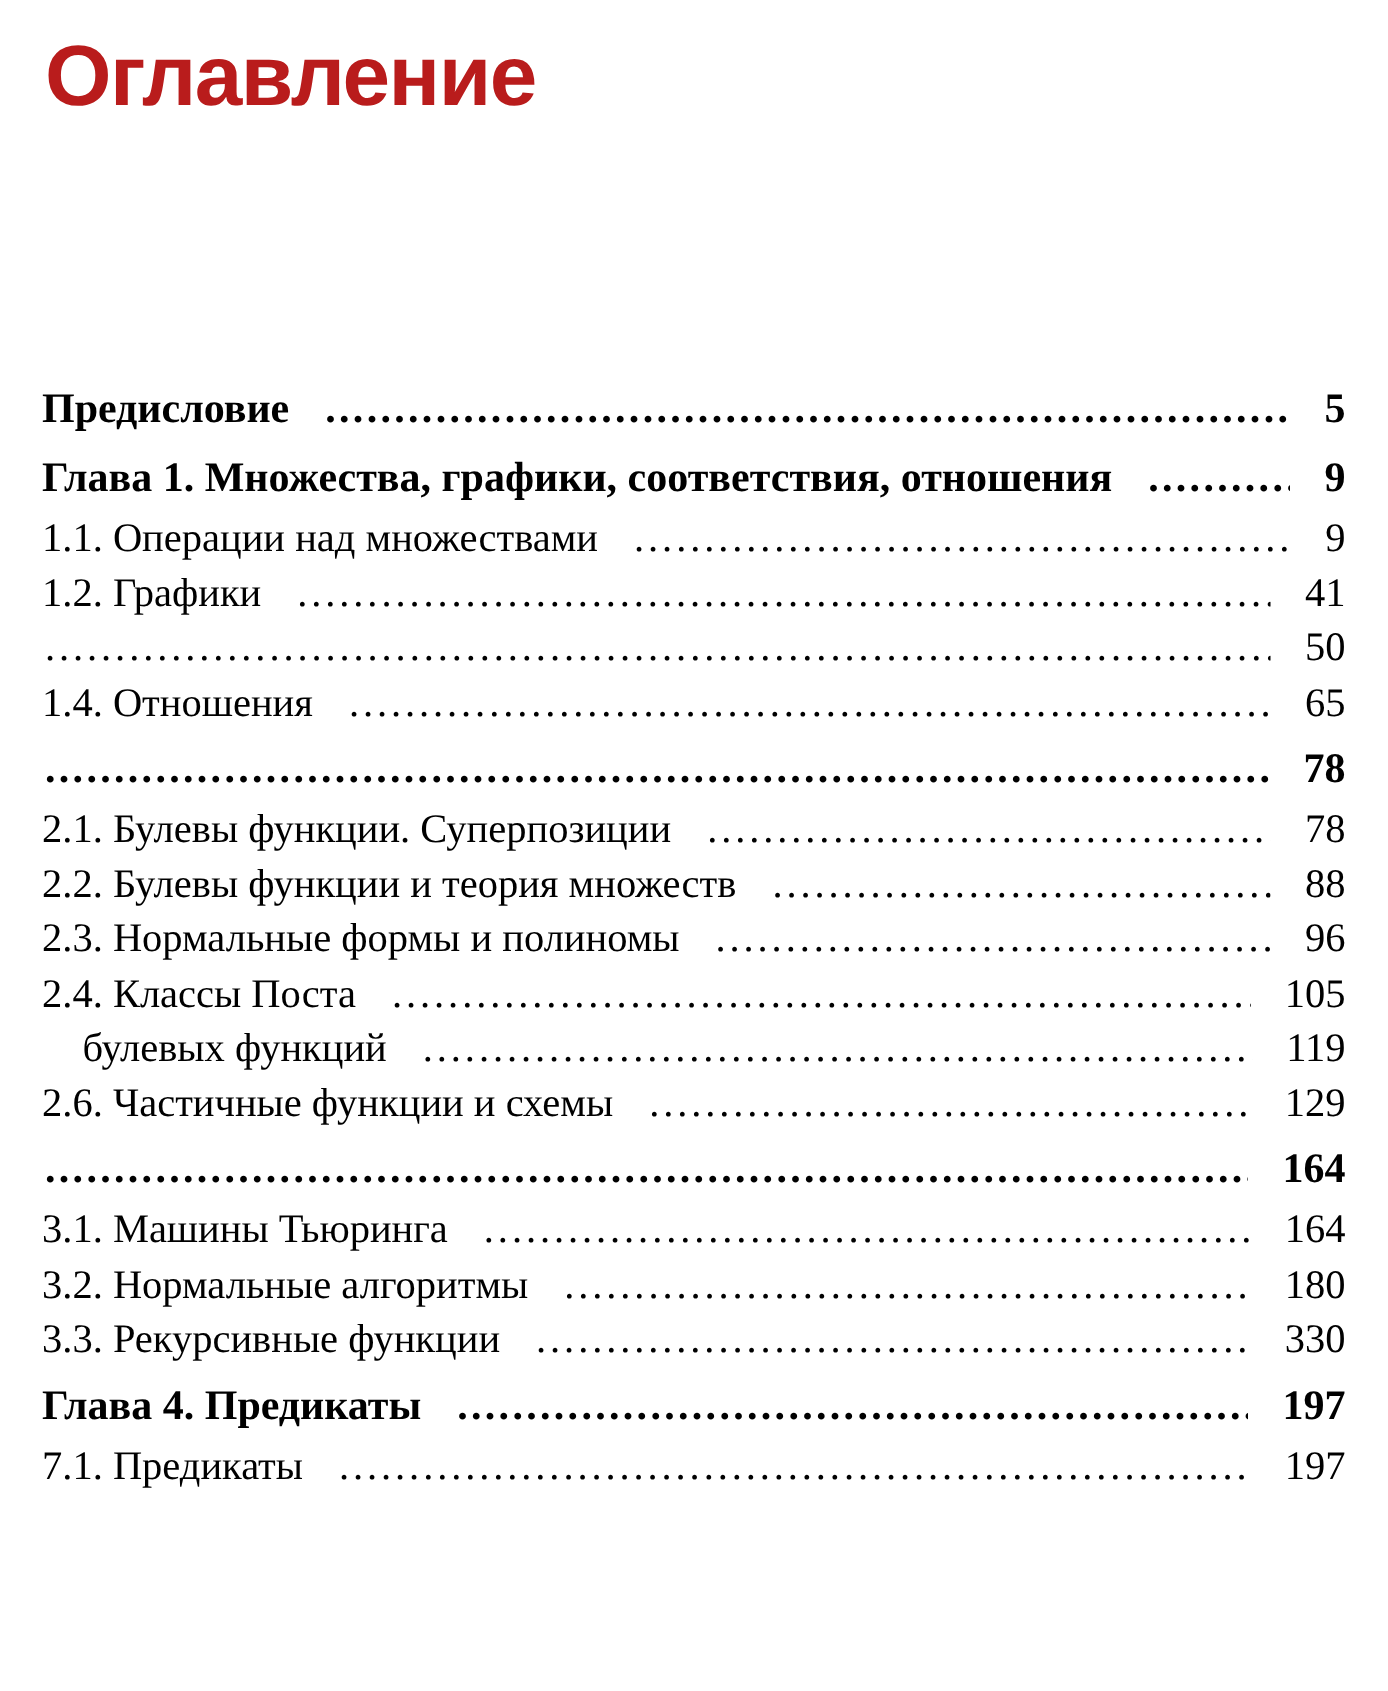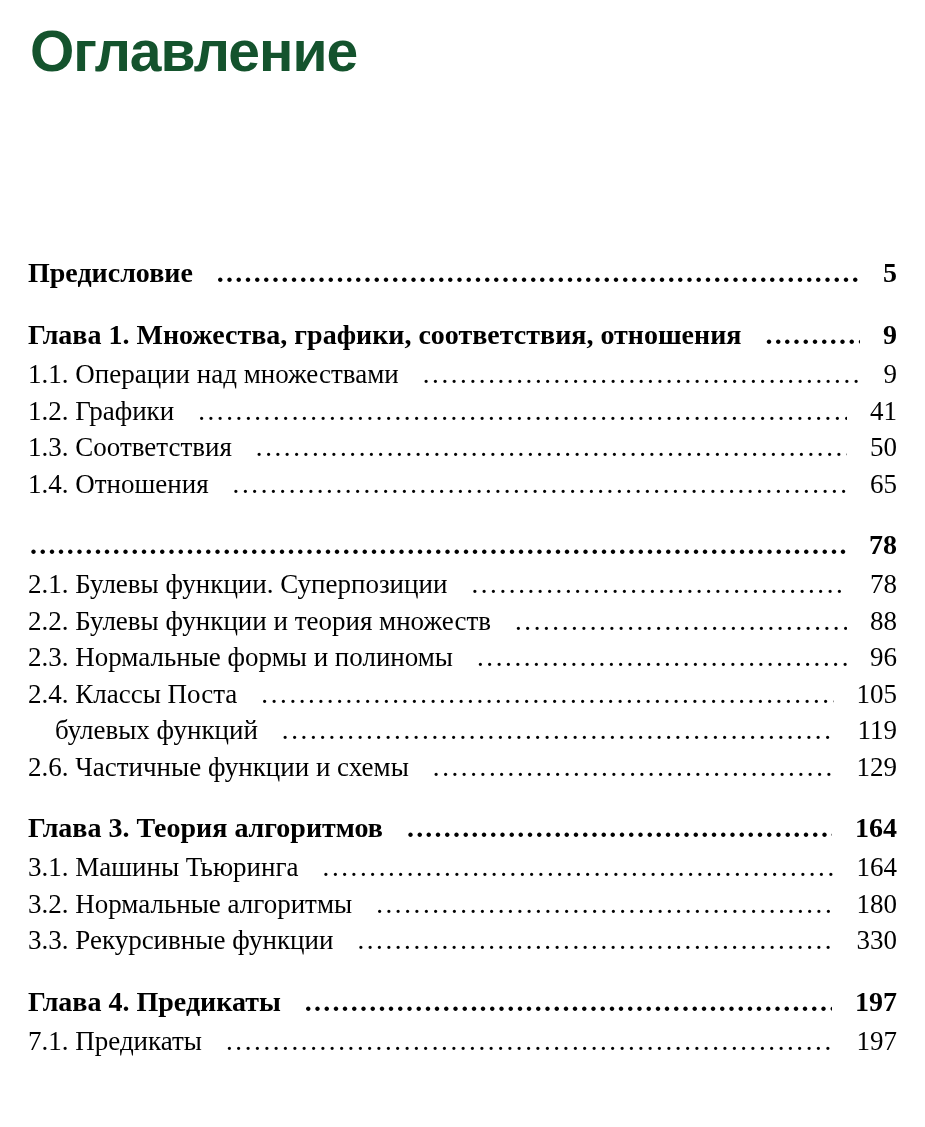--- a/index.html
+++ b/index.html
@@ -21,38 +21,38 @@
     padding: 0 28px 0 28px;
     background: #ffffff;
   }
   .doc-title {
     margin: 22px 0 0 2px;
     font-family: "Liberation Sans", sans-serif;
     font-weight: bold;
     font-size: 57px;
     line-height: 58px;
     letter-spacing: -1px;
-    color: #14532d;
+    color: #b91c1c;
   }
   .toc {
     margin: 0;
   }
   .toc-row {
     display: flex;
     align-items: baseline;
     font-size: 27px;
     line-height: 36.5px;
     font-weight: normal;
     gap: 22px;
   }
   .toc-row.chapter {
     font-weight: bold;
     font-size: 28px;
     line-height: 38px;
-    margin-top: 24px;
+    margin-top: 8px;
     margin-bottom: 2px;
   }
   .toc-row.first-block {
     margin-top: 174px;
   }
   .toc-row.cont {
     padding-left: 27px;
     align-items: center;
   }
   .label {
@@ -106,21 +106,20 @@
       <span class="pageno">9</span>
     </div>
 
     <div class="toc-row">
       <span class="label">1.2. Графики</span>
       <span class="dots"></span>
       <span class="pageno">41</span>
     </div>
 
     <div class="toc-row">
-      <span class="label">1.3. Соответствия</span>
       <span class="dots"></span>
       <span class="pageno">50</span>
     </div>
 
     <div class="toc-row">
       <span class="label">1.4. Отношения</span>
       <span class="dots"></span>
       <span class="pageno">65</span>
     </div>
 
@@ -160,21 +159,20 @@
       <span class="pageno">119</span>
     </div>
 
     <div class="toc-row">
       <span class="label">2.6. Частичные функции и схемы</span>
       <span class="dots"></span>
       <span class="pageno">129</span>
     </div>
 
     <div class="toc-row chapter">
-      <span class="label">Глава 3. Теория алгоритмов</span>
       <span class="dots"></span>
       <span class="pageno">164</span>
     </div>
 
     <div class="toc-row">
       <span class="label">3.1. Машины Тьюринга</span>
       <span class="dots"></span>
       <span class="pageno">164</span>
     </div>
 

